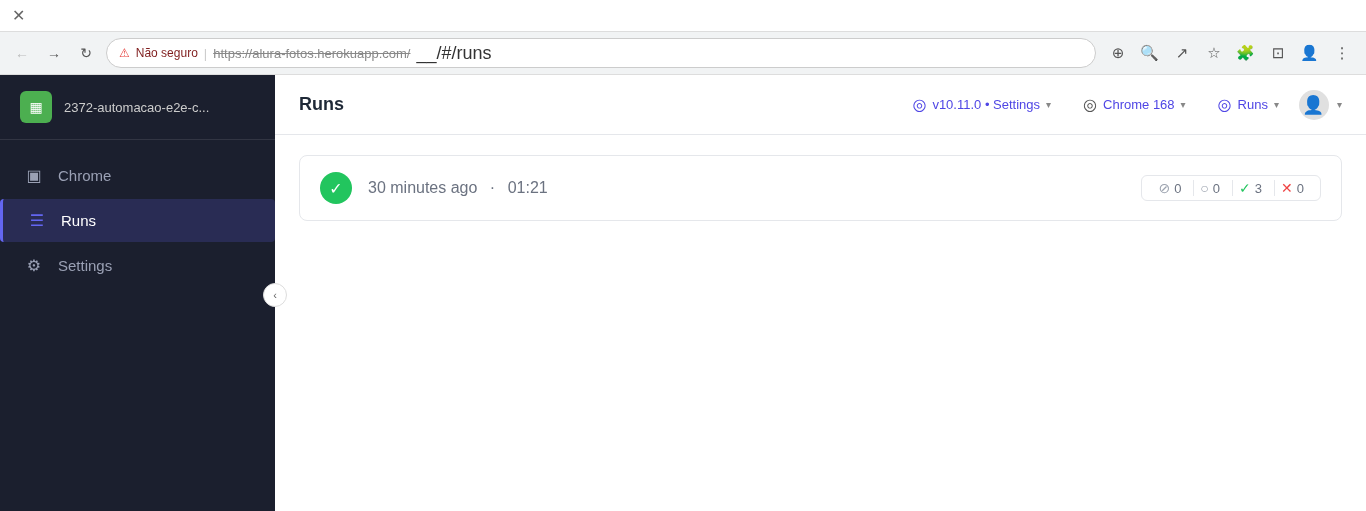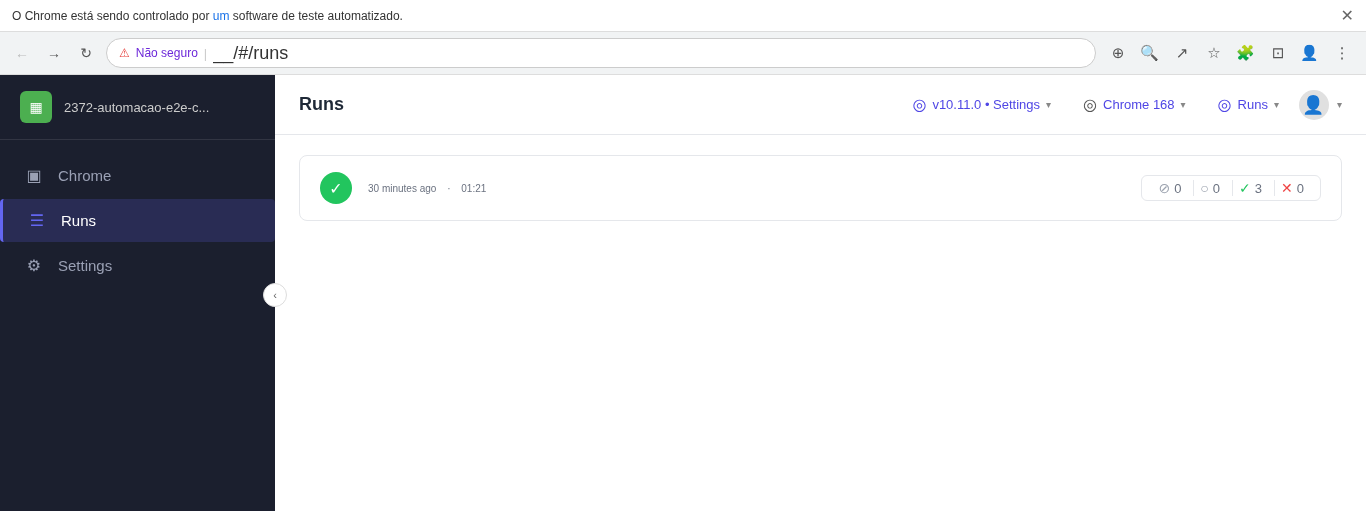--- a/index.html
+++ b/index.html
@@ -46,21 +46,21 @@
       border: 1px solid #ccc;
       border-radius: 20px;
       padding: 4px 12px;
       font-size: 13px;
       display: flex;
       align-items: center;
       gap: 6px;
       height: 30px;
     }
     .address-bar .warning-icon { color: #e53935; font-size: 12px; }
-    .address-bar .not-secure { color: #6d28d9; font-size: 12px; }
+    .address-bar .not-secure { color: #7f1d1d; font-size: 12px; }
     .address-bar .url { color: #888; font-size: 13px; text-decoration: line-through; }
     .address-bar .url-path { color: #333; font-size: 18px; }
 
     .browser-tools {
       display: flex;
       gap: 4px;
       align-items: center;
     }
     .tool-btn {
       width: 28px; height: 28px;
@@ -225,21 +225,21 @@
     .run-status-icon {
       width: 32px; height: 32px;
       border-radius: 50%;
       background: #22c55e;
       display: flex; align-items: center; justify-content: center;
       color: #fff;
       font-size: 16px;
     }
     .run-meta {
       color: #6b7280;
-      font-size: 10px;
+      font-size: 16px;
     }
     .run-meta .separator { margin: 0 8px; }
 
     .run-stats {
       display: flex;
       align-items: center;
       gap: 6px;
       border: 1px solid #e5e7eb;
       border-radius: 6px;
       padding: 4px 10px;
@@ -257,43 +257,39 @@
     }
     .stat-icon-skip { color: #9ca3af; font-size: 14px; }
     .stat-icon-pending { color: #9ca3af; font-size: 14px; }
     .stat-icon-pass { color: #22c55e; font-size: 14px; }
     .stat-icon-fail { color: #ef4444; font-size: 14px; }
   </style>
 </head>
 <body>
 
 <div class="browser-warning">
-  <span>
-    <span>O Chrome está sendo controlado por</span>
-    <span class="blue">um</span>
-    <span> software de teste automatizado.</span>
-  </span>
   <button class="close-btn">✕</button>
 </div>
 
 <div class="browser-bar">
   <button class="nav-btn disabled">
     <span>←</span>
   </button>
   <button class="nav-btn">
     <span>→</span>
   </button>
   <button class="nav-btn">
     <span>↻</span>
   </button>
 
   <div class="address-bar">
     <span class="warning-icon">⚠</span>
     <span class="not-secure">Não seguro</span>
     <span style="color:#ccc">|</span>
+    <span class="url">https://alura-fotos.herokuapp.com/</span>
     <span class="url-path">__/#/runs</span>
   </div>
 
   <div class="browser-tools">
     <button class="tool-btn">⊕</button>
     <button class="tool-btn">🔍</button>
     <button class="tool-btn">↗</button>
     <button class="tool-btn">☆</button>
     <button class="tool-btn">🧩</button>
     <button class="tool-btn">⊡</button>

